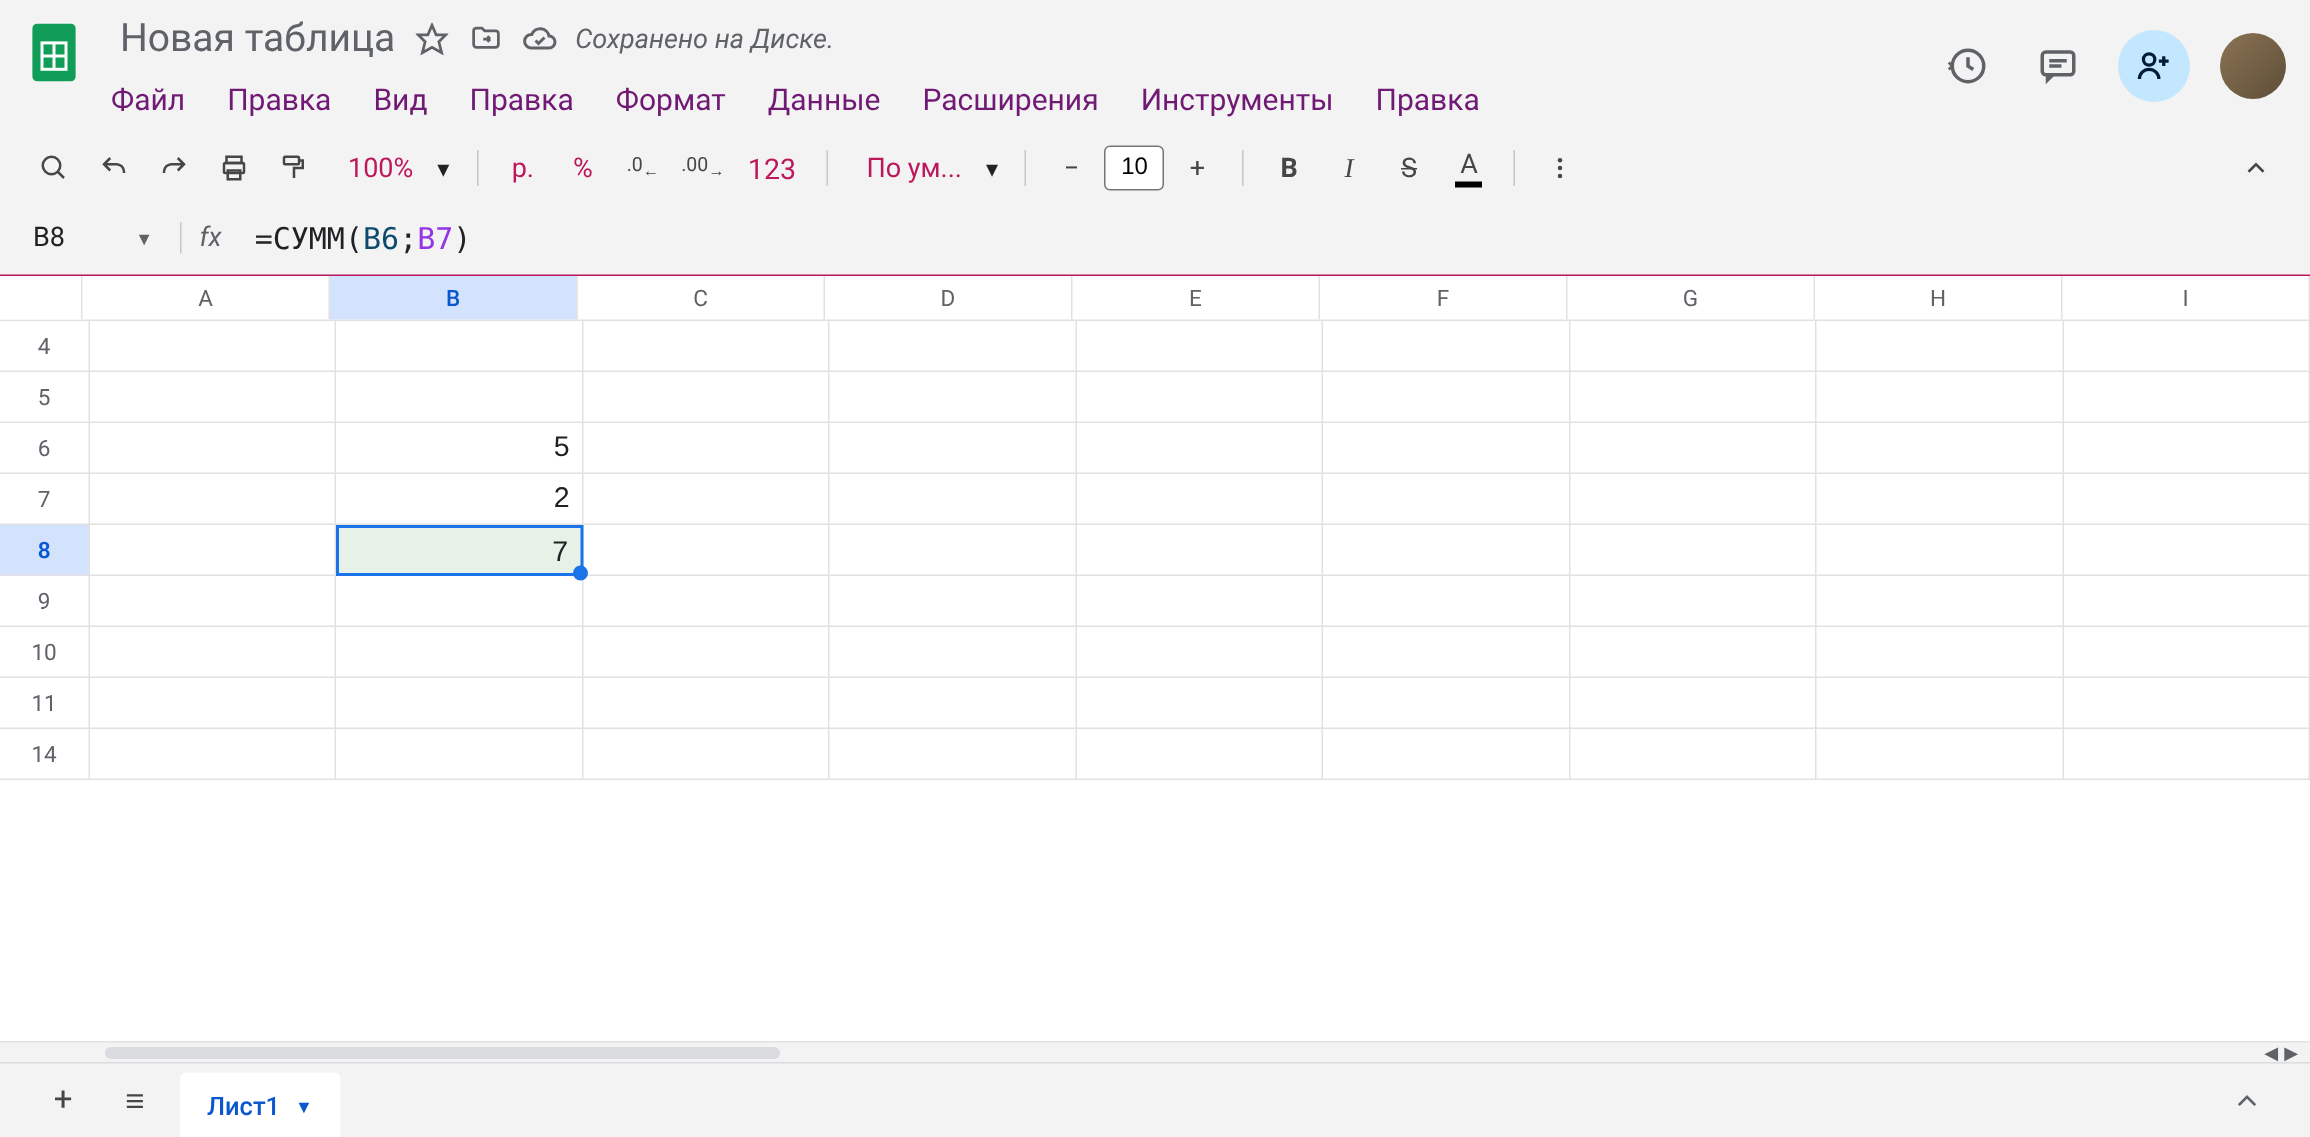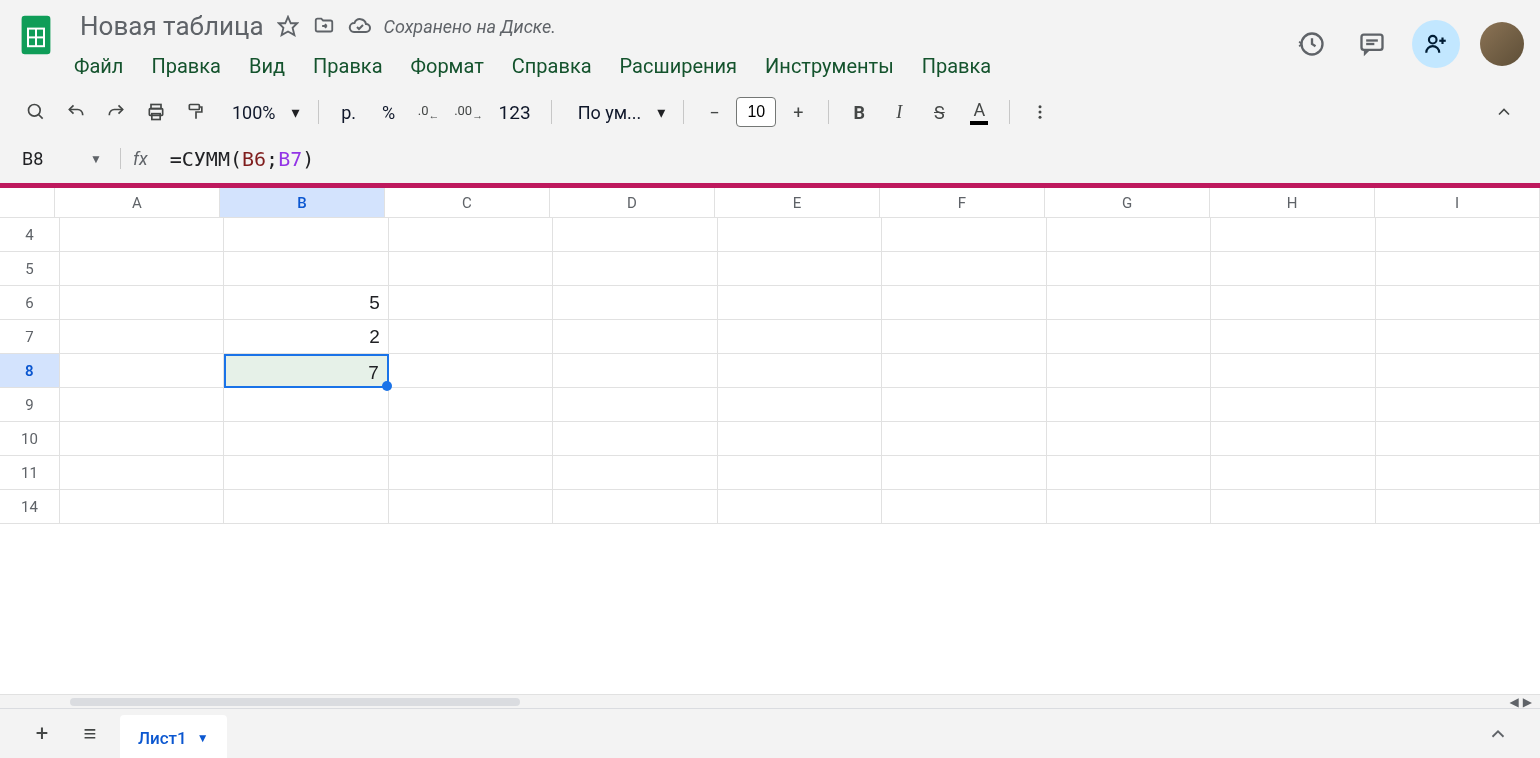--- a/index.html
+++ b/index.html
@@ -6,39 +6,39 @@
 body { font-family: "Google Sans", Roboto, Arial, sans-serif; background: #f3f3f3; color: #202124; width: 1540px; height: 758px; overflow: hidden; display: flex; flex-direction: column; }
 .header { display: flex; align-items: flex-start; padding: 8px 16px 0 16px; }
 .logo { width: 40px; height: 54px; display: flex; align-items: center; justify-content: center; margin-right: 8px; }
 .logo svg { width: 36px; height: 48px; }
 .title-area { flex: 1; }
 .title-row { display: flex; align-items: center; gap: 12px; height: 36px; margin-left: 16px; }
 .doc-title { font-size: 26px; color: #5f6368; font-weight: 400; }
 .title-icon { width: 24px; height: 24px; display: flex; align-items: center; justify-content: center; color: #5f6368; cursor: pointer; }
 .save-status { color: #5f6368; font-size: 18px; font-style: italic; }
 .menu-bar { display: flex; gap: 8px; margin-top: 4px; }
-.menu-item { padding: 6px 10px; font-size: 20px; color: #14532d; cursor: pointer; border-radius: 4px; }
+.menu-item { padding: 6px 10px; font-size: 20px; color: #701a75; cursor: pointer; border-radius: 4px; }
 .header-right { display: flex; align-items: center; gap: 20px; padding-top: 12px; }
 .hdr-icon { width: 40px; height: 40px; display: flex; align-items: center; justify-content: center; color: #5f6368; cursor: pointer; border-radius: 50%; }
 .share-btn { background: #c2e7ff; border-radius: 50%; width: 48px; height: 48px; display: flex; align-items: center; justify-content: center; cursor: pointer; }
 .avatar { width: 44px; height: 44px; border-radius: 50%; background: linear-gradient(135deg, #8b7355 0%, #5d4e37 100%); cursor: pointer; }
 .toolbar { display: flex; align-items: center; padding: 10px 18px; gap: 4px; }
 .tb-btn { min-width: 36px; height: 36px; display: flex; align-items: center; justify-content: center; color: #444746; cursor: pointer; border-radius: 4px; font-size: 18px; }
 .tb-sep { width: 1px; height: 24px; background: #c7c7c7; margin: 0 8px; }
-.tb-text { padding: 0 8px; font-size: 18px; color: #0f172a; }
+.tb-text { padding: 0 8px; font-size: 18px; color: #be185d; }
 .zoom-box { display: flex; align-items: center; gap: 8px; padding: 0 6px; }
 .font-size-input { width: 40px; height: 30px; border: 1px solid #747775; border-radius: 4px; text-align: center; font-size: 16px; background: #fff; }
 .collapse-btn { margin-left: auto; }
-.formula-bar { display: flex; align-items: center; padding: 4px 12px 10px 12px; gap: 8px; border-bottom: 5px solid #be185d; }
+.formula-bar { display: flex; align-items: center; padding: 4px 12px 10px 12px; gap: 8px; border-bottom: 1px solid #be185d; }
 .name-box { width: 100px; padding: 4px 10px; font-size: 18px; display: flex; align-items: center; justify-content: space-between; }
 .name-box-arrow { font-size: 12px; color: #5f6368; }
 .fx-label { font-style: italic; color: #5f6368; font-size: 18px; padding: 0 12px; border-left: 1px solid #c7c7c7; }
 .formula-input { flex: 1; font-size: 20px; font-family: "Consolas", monospace; padding: 2px; }
 .formula-input .fn { color: #202124; }
-.formula-input .ref1 { color: #7f1d1d; }
+.formula-input .ref1 { color: #0c4a6e; }
 .formula-input .ref2 { color: #9334e6; }
 .grid-area { flex: 1; background: #fff; overflow: hidden; position: relative; display: flex; flex-direction: column; }
 .grid-inner { flex: 1; overflow: hidden; position: relative; }
 .col-headers { display: flex; height: 30px; background: #fff; border-bottom: 1px solid #e1e1e1; }
 .corner { width: 60px; border-right: 1px solid #e1e1e1; background: #fff; }
 .col-h { width: 165px; text-align: center; font-size: 15px; color: #5f6368; border-right: 1px solid #e1e1e1; line-height: 30px; }
 .col-h.sel { background: #d3e3fd; color: #0b57d0; font-weight: 500; }
 .row { display: flex; height: 34px; }
 .row-h { width: 60px; text-align: center; font-size: 15px; color: #5f6368; border-right: 1px solid #e1e1e1; border-bottom: 1px solid #e1e1e1; line-height: 34px; background: #fff; }
 .row-h.sel { background: #d3e3fd; color: #0b57d0; font-weight: 600; }
@@ -86,21 +86,21 @@
           </svg>
       </span>
       <span class="save-status">Сохранено на Диске.</span>
     </div>
     <div class="menu-bar">
       <span class="menu-item">Файл</span>
       <span class="menu-item">Правка</span>
       <span class="menu-item">Вид</span>
       <span class="menu-item">Правка</span>
       <span class="menu-item">Формат</span>
-      <span class="menu-item">Справка</span>
+      <span class="menu-item">Данные</span>
       <span class="menu-item">Расширения</span>
       <span class="menu-item">Инструменты</span>
       <span class="menu-item">Правка</span>
     </div>
   </div>
   <div class="header-right">
     <span class="hdr-icon">
       <svg width="28" height="28" viewBox="0 0 24 24" fill="none" stroke="currentColor" stroke-width="2">
           <circle cx="12" cy="12" r="9"></circle>
           <path d="M12 7v5l3 2"></path>

